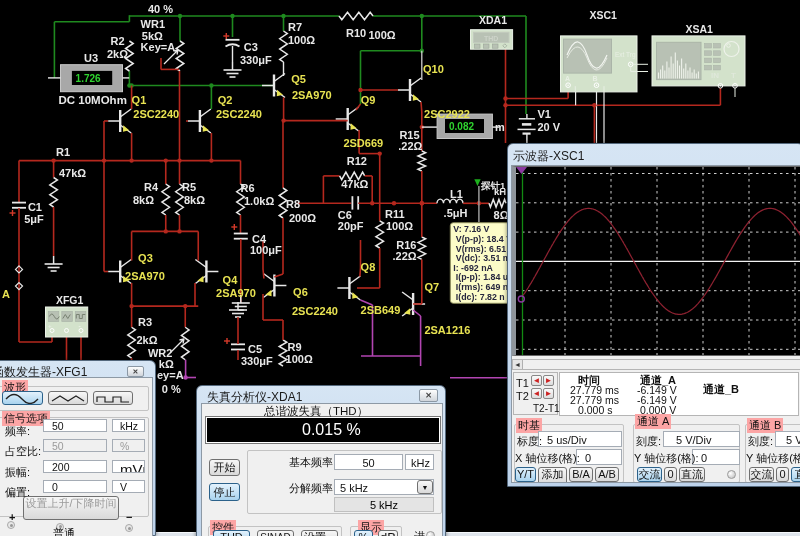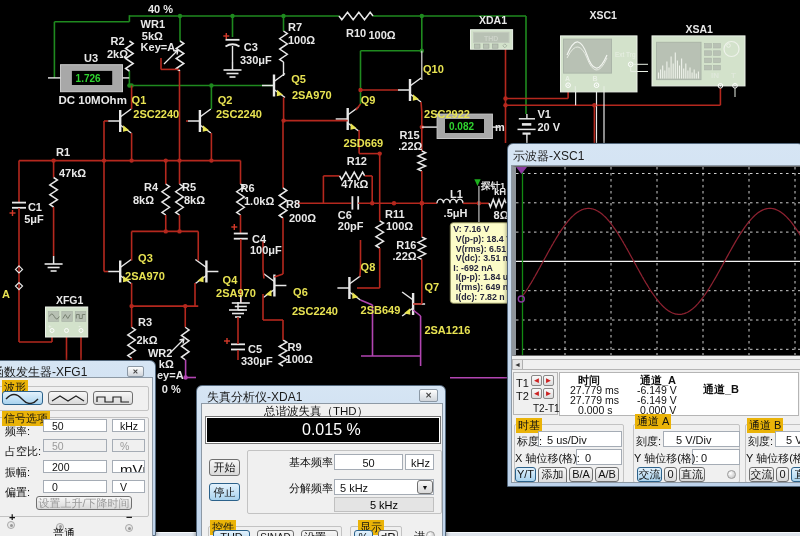--- a/index.html
+++ b/index.html
@@ -7,21 +7,21 @@
 .win{position:absolute;background:linear-gradient(#d6e5f4,#bdd2ea);border:1px solid #55697d;z-index:20;box-shadow:0 0 4px rgba(0,0,0,0.5)}
 .twin{border-radius:6px 6px 0 0}
 .wtitle{position:absolute;font:12px "Liberation Sans",sans-serif;color:#1a1a1a;white-space:nowrap}
 .wclose{position:absolute;background:linear-gradient(#fdfdfd,#d0d5db);border:1px solid #8b98a5;border-radius:2px;color:#444;text-align:center;font:bold 8px/11px "Liberation Sans",sans-serif}
 .wcont{position:absolute;background:#f0f0f0;border:1px solid #8d99a5;overflow:hidden}
 .btn{position:absolute;background:linear-gradient(#f7f7f7,#d9d9d9);border:1px solid #707070;border-radius:3px;font:11px/1 "Liberation Sans",sans-serif;color:#111;text-align:center;overflow:hidden}
 .btn.on{background:linear-gradient(#e3f2fd,#a9d3ee);border-color:#2c628b}
 .fld{position:absolute;background:#fff;border:1px solid #a5acb5;font:11px "Liberation Sans",sans-serif;color:#111;overflow:hidden;white-space:nowrap}
 .fld.dis{background:#f0f0f0;color:#9a9a9a}
 .grp{position:absolute;border:1px solid #c3c3c3;border-radius:2px}
-.glb{position:absolute;font:11px "Liberation Sans",sans-serif;color:#111;background:#eab308;padding:0 2px;white-space:nowrap}
+.glb{position:absolute;font:11px "Liberation Sans",sans-serif;color:#111;background:#fca5a5;padding:0 2px;white-space:nowrap}
 .knob{position:absolute;width:9px;height:9px;border-radius:50%;background:radial-gradient(circle at 35% 35%,#fff,#b9b9b9);border:1px solid #9a9a9a}
 </style></head>
 <body>
 <svg width="800" height="536" style="position:absolute;left:0;top:0;z-index:1">
     <line x1="129.4" y1="16" x2="339" y2="16" stroke="#1f8a1f" stroke-width="1.6"></line>
     <line x1="373" y1="16" x2="526" y2="16" stroke="#1f8a1f" stroke-width="1.6"></line>
     <polyline points="339,16 341.8333333333333,19.8 347.5,12.2 353.1666666666667,19.8 358.8333333333333,12.2 364.5,19.8 370.1666666666667,12.2 373,16" fill="none" stroke="#e8e8e8" stroke-width="1.5"></polyline>
     <line x1="526" y1="16" x2="526" y2="114" stroke="#1f8a1f" stroke-width="1.6"></line>
     <line x1="421.8" y1="16" x2="421.8" y2="50.8" stroke="#1f8a1f" stroke-width="1.6"></line>
     <circle cx="421.8" cy="16" r="2.2" fill="#1f8a1f"></circle>
@@ -578,21 +578,21 @@
       <div class="fld" style="left:123px;top:40.8px;width:33px;height:13px;padding:0.5px 0 0 7px;font-size:10.5px">kHz</div>
       <div style="position:absolute;left:16px;top:66.4px;font:normal 11px 'Liberation Sans';color:#111;white-space:nowrap;z-index:3">占空比:</div>
       <div class="fld dis" style="left:54px;top:60.900000000000006px;width:64px;height:13px;padding:0.5px 0 0 8px;font-size:10.5px">50</div>
       <div class="fld dis" style="left:123px;top:60.900000000000006px;width:33px;height:13px;padding:0.5px 0 0 7px;font-size:10.5px">%</div>
       <div style="position:absolute;left:16px;top:87.2px;font:normal 11px 'Liberation Sans';color:#111;white-space:nowrap;z-index:3">振幅:</div>
       <div class="fld" style="left:54px;top:81.7px;width:64px;height:13px;padding:0.5px 0 0 8px;font-size:10.5px">200</div>
       <div class="fld" style="left:123px;top:81.7px;width:33px;height:13px;padding:0.5px 0 0 7px;font-size:15px">mVp</div>
       <div style="position:absolute;left:16px;top:107.3px;font:normal 11px 'Liberation Sans';color:#111;white-space:nowrap;z-index:3">偏置:</div>
       <div class="fld" style="left:54px;top:101.8px;width:64px;height:13px;padding:0.5px 0 0 8px;font-size:10.5px">0</div>
       <div class="fld" style="left:123px;top:101.8px;width:33px;height:13px;padding:0.5px 0 0 7px;font-size:10.5px">V</div>
-      <div class="btn" style="left:47px;top:118px;width:96px;height:14px;line-height:13px;color:#9a9a9a">设置上升/下降时间</div>
+      <div class="btn" style="left:34px;top:118px;width:96px;height:24px;line-height:13px;color:#9a9a9a">设置上升/下降时间</div>
       <div style="position:absolute;left:20px;top:133px;font:bold 11px 'Liberation Sans';color:#111;white-space:nowrap;z-index:3">+</div>
       <div style="position:absolute;left:64px;top:148px;font:normal 11px 'Liberation Sans';color:#111;white-space:nowrap;z-index:3">普通</div>
       <div style="position:absolute;left:137px;top:133px;font:bold 11px 'Liberation Sans';color:#111;white-space:nowrap;z-index:3">−</div>
       <div style="position:absolute;left:18px;top:143px;width:8px;height:8px;border-radius:50%;border:1.5px solid #a8a8a8;background:#e8e8e8"></div>
       <div style="position:absolute;left:20.5px;top:145.5px;width:3px;height:3px;border-radius:50%;background:#999"></div>
       <div style="position:absolute;left:67px;top:144.5px;width:8px;height:8px;border-radius:50%;border:1.5px solid #a8a8a8;background:#e8e8e8"></div>
       <div style="position:absolute;left:69.5px;top:147.0px;width:3px;height:3px;border-radius:50%;background:#999"></div>
       <div style="position:absolute;left:136px;top:146px;width:8px;height:8px;border-radius:50%;border:1.5px solid #a8a8a8;background:#e8e8e8"></div>
       <div style="position:absolute;left:138.5px;top:148.5px;width:3px;height:3px;border-radius:50%;background:#999"></div>
     </div>

